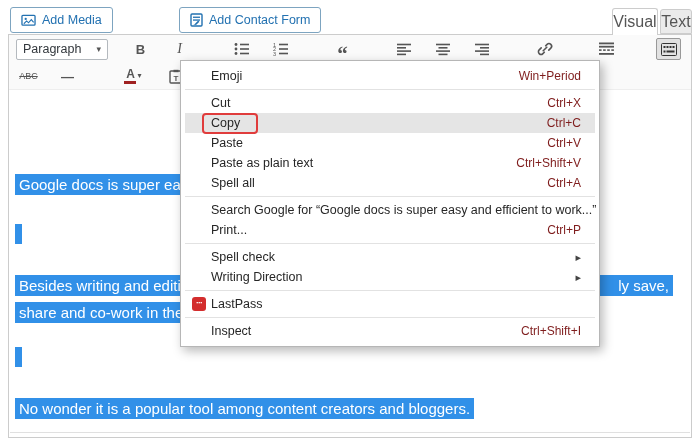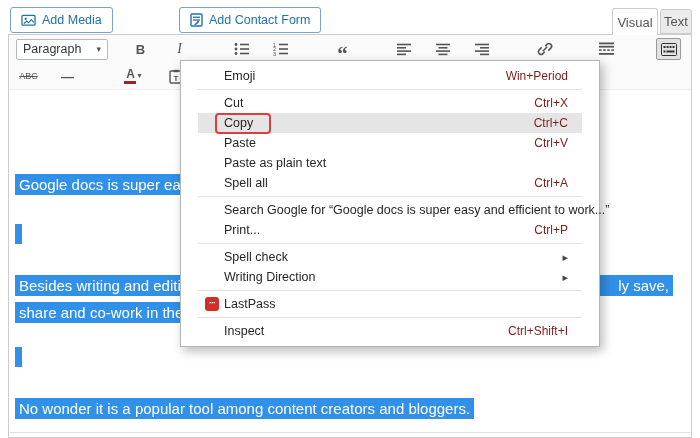--- a/index.html
+++ b/index.html
@@ -10,21 +10,21 @@
   .top-btn{position:absolute;top:7px;height:26px;box-sizing:border-box;display:flex;align-items:center;gap:6px;
            padding:0 10px;background:#fff;border:1px solid #7da4c0;border-radius:3px;
            color:var(--accent,#2271b1);font-size:12.5px;cursor:pointer;white-space:nowrap;}
   #btn-media{left:10px}
   #btn-form{left:98px}
   #btn-contact{left:179px}
   .top-btn svg{display:block}
 
   
   .tab{position:absolute;box-sizing:border-box;display:flex;align-items:center;justify-content:center;
-       font-size:13px;color:#555;border:1px solid #ccc;border-radius:3px 3px 0 0;cursor:pointer;}
+       font-size:16px;color:#555;border:1px solid #ccc;border-radius:3px 3px 0 0;cursor:pointer;}
   .tab.visual{left:612px;top:8px;width:46px;height:27px;background:#fff;border-bottom:none;z-index:3;}
   .tab.text{left:660px;top:9px;width:32px;height:25px;background:#ebebeb;}
 
   
   .editor{position:absolute;left:8px;top:34px;width:684px;height:404px;box-sizing:border-box;
           background:#fff;border:1px solid #ccc;}
   .tbrow{position:absolute;left:0;right:0;display:flex;align-items:center;padding:0 7px;gap:14px;background:#fafafa;}
   .tbrow1{top:0;height:28px;}
   .tbrow2{top:28px;height:26px;border-bottom:1px solid #eee;}
   .gap{width:9px;flex:none;}
@@ -56,21 +56,21 @@
   .hline.split .lpart{overflow:hidden;white-space:nowrap;flex:1 1 auto;}
   .hline.split .rpart{flex:none;white-space:nowrap;}
   .hbar{position:absolute;left:5px;width:7px;height:20px;background:var(--highlight,#3190e8);}
   #p1{top:84px}  #bar1{top:134px}
   #p2a{top:185px} #p2b{top:212px} #bar2{top:257px}
   #p3{top:308px}
   .statusline{position:absolute;left:0;right:0;bottom:3px;border-top:1px solid #e0e0e0;}
 
   
   .menu{position:absolute;left:180px;top:60px;width:420px;box-sizing:border-box;background:#fff;
-        border:1px solid #b6b6b6;box-shadow:3px 4px 10px rgba(0,0,0,.28);padding:5px 17px;z-index:10;
+        border:1px solid #b6b6b6;box-shadow:3px 4px 10px rgba(0,0,0,.28);padding:5px 4px;z-index:10;
         font-size:12.5px;color:#262626;}
   .mi{position:relative;height:20px;line-height:20px;display:flex;align-items:center;
       justify-content:space-between;padding:0 14px 0 26px;cursor:pointer;white-space:nowrap;}
   .mi .sc{color:#7f1d1d;font-size:12px;}
   .mi .arrow{color:#444;font-size:11px;}
   .mi.hl{background:var(--menu-highlight,#e5e5e5);}
   .sep{border-top:1px solid #e2e2e2;margin:3px 0;}
   .annot{display:inline-block;height:17px;line-height:17px;border:2px solid var(--annotation,#e03c3c);
          border-radius:4px;padding:0 16px 0 7px;margin-left:-9px;box-sizing:content-box;}
   .lp-icon{position:absolute;left:7px;top:3px;width:14px;height:14px;background:#d32d2d;border-radius:3px;
@@ -283,20 +283,21 @@
         <span>Copy</span>
       </span>
       <span class="sc">Ctrl+C</span>
     </div>
     <div class="mi">
       <span>Paste</span>
       <span class="sc">Ctrl+V</span>
     </div>
     <div class="mi">
       <span>Paste as plain text</span>
+      <span class="sc">Ctrl+Shift+V</span>
     </div>
     <div class="mi">
       <span>Spell all</span>
       <span class="sc">Ctrl+A</span>
     </div>
     <div class="sep"></div>
     <div class="mi">
       <span>Search Google for “Google docs is super easy and efficient to work...”</span>
     </div>
     <div class="mi">

